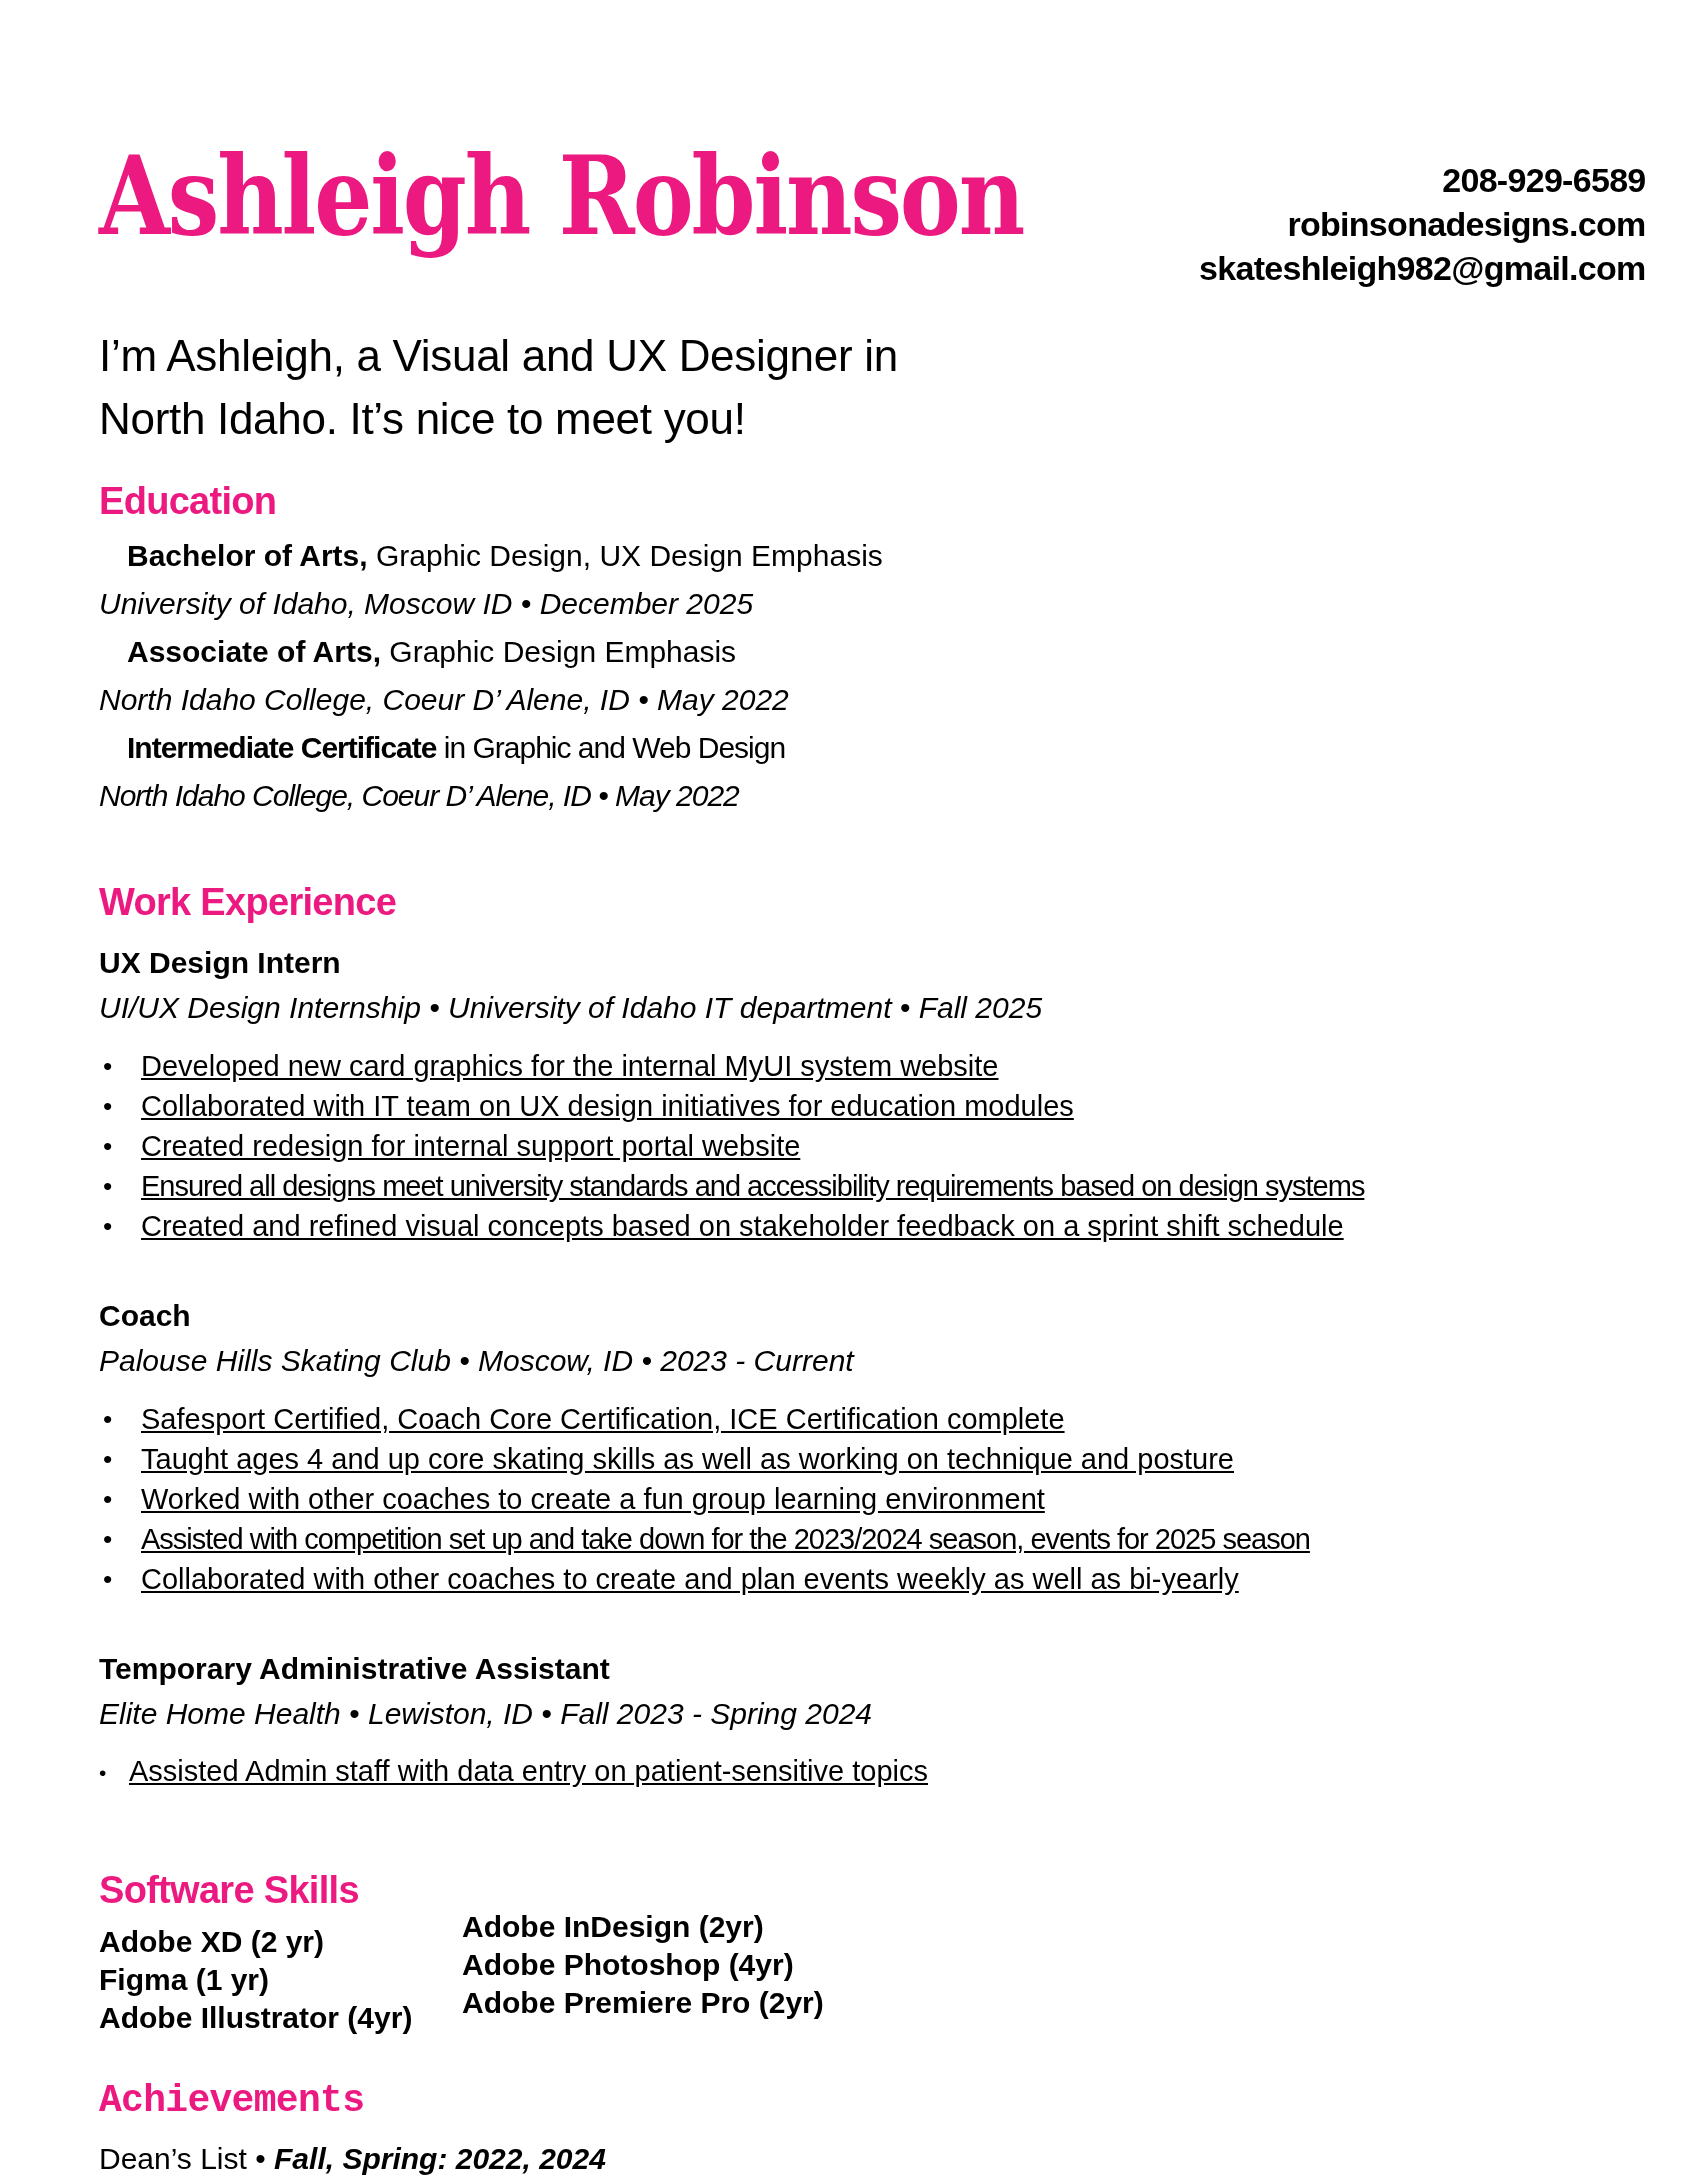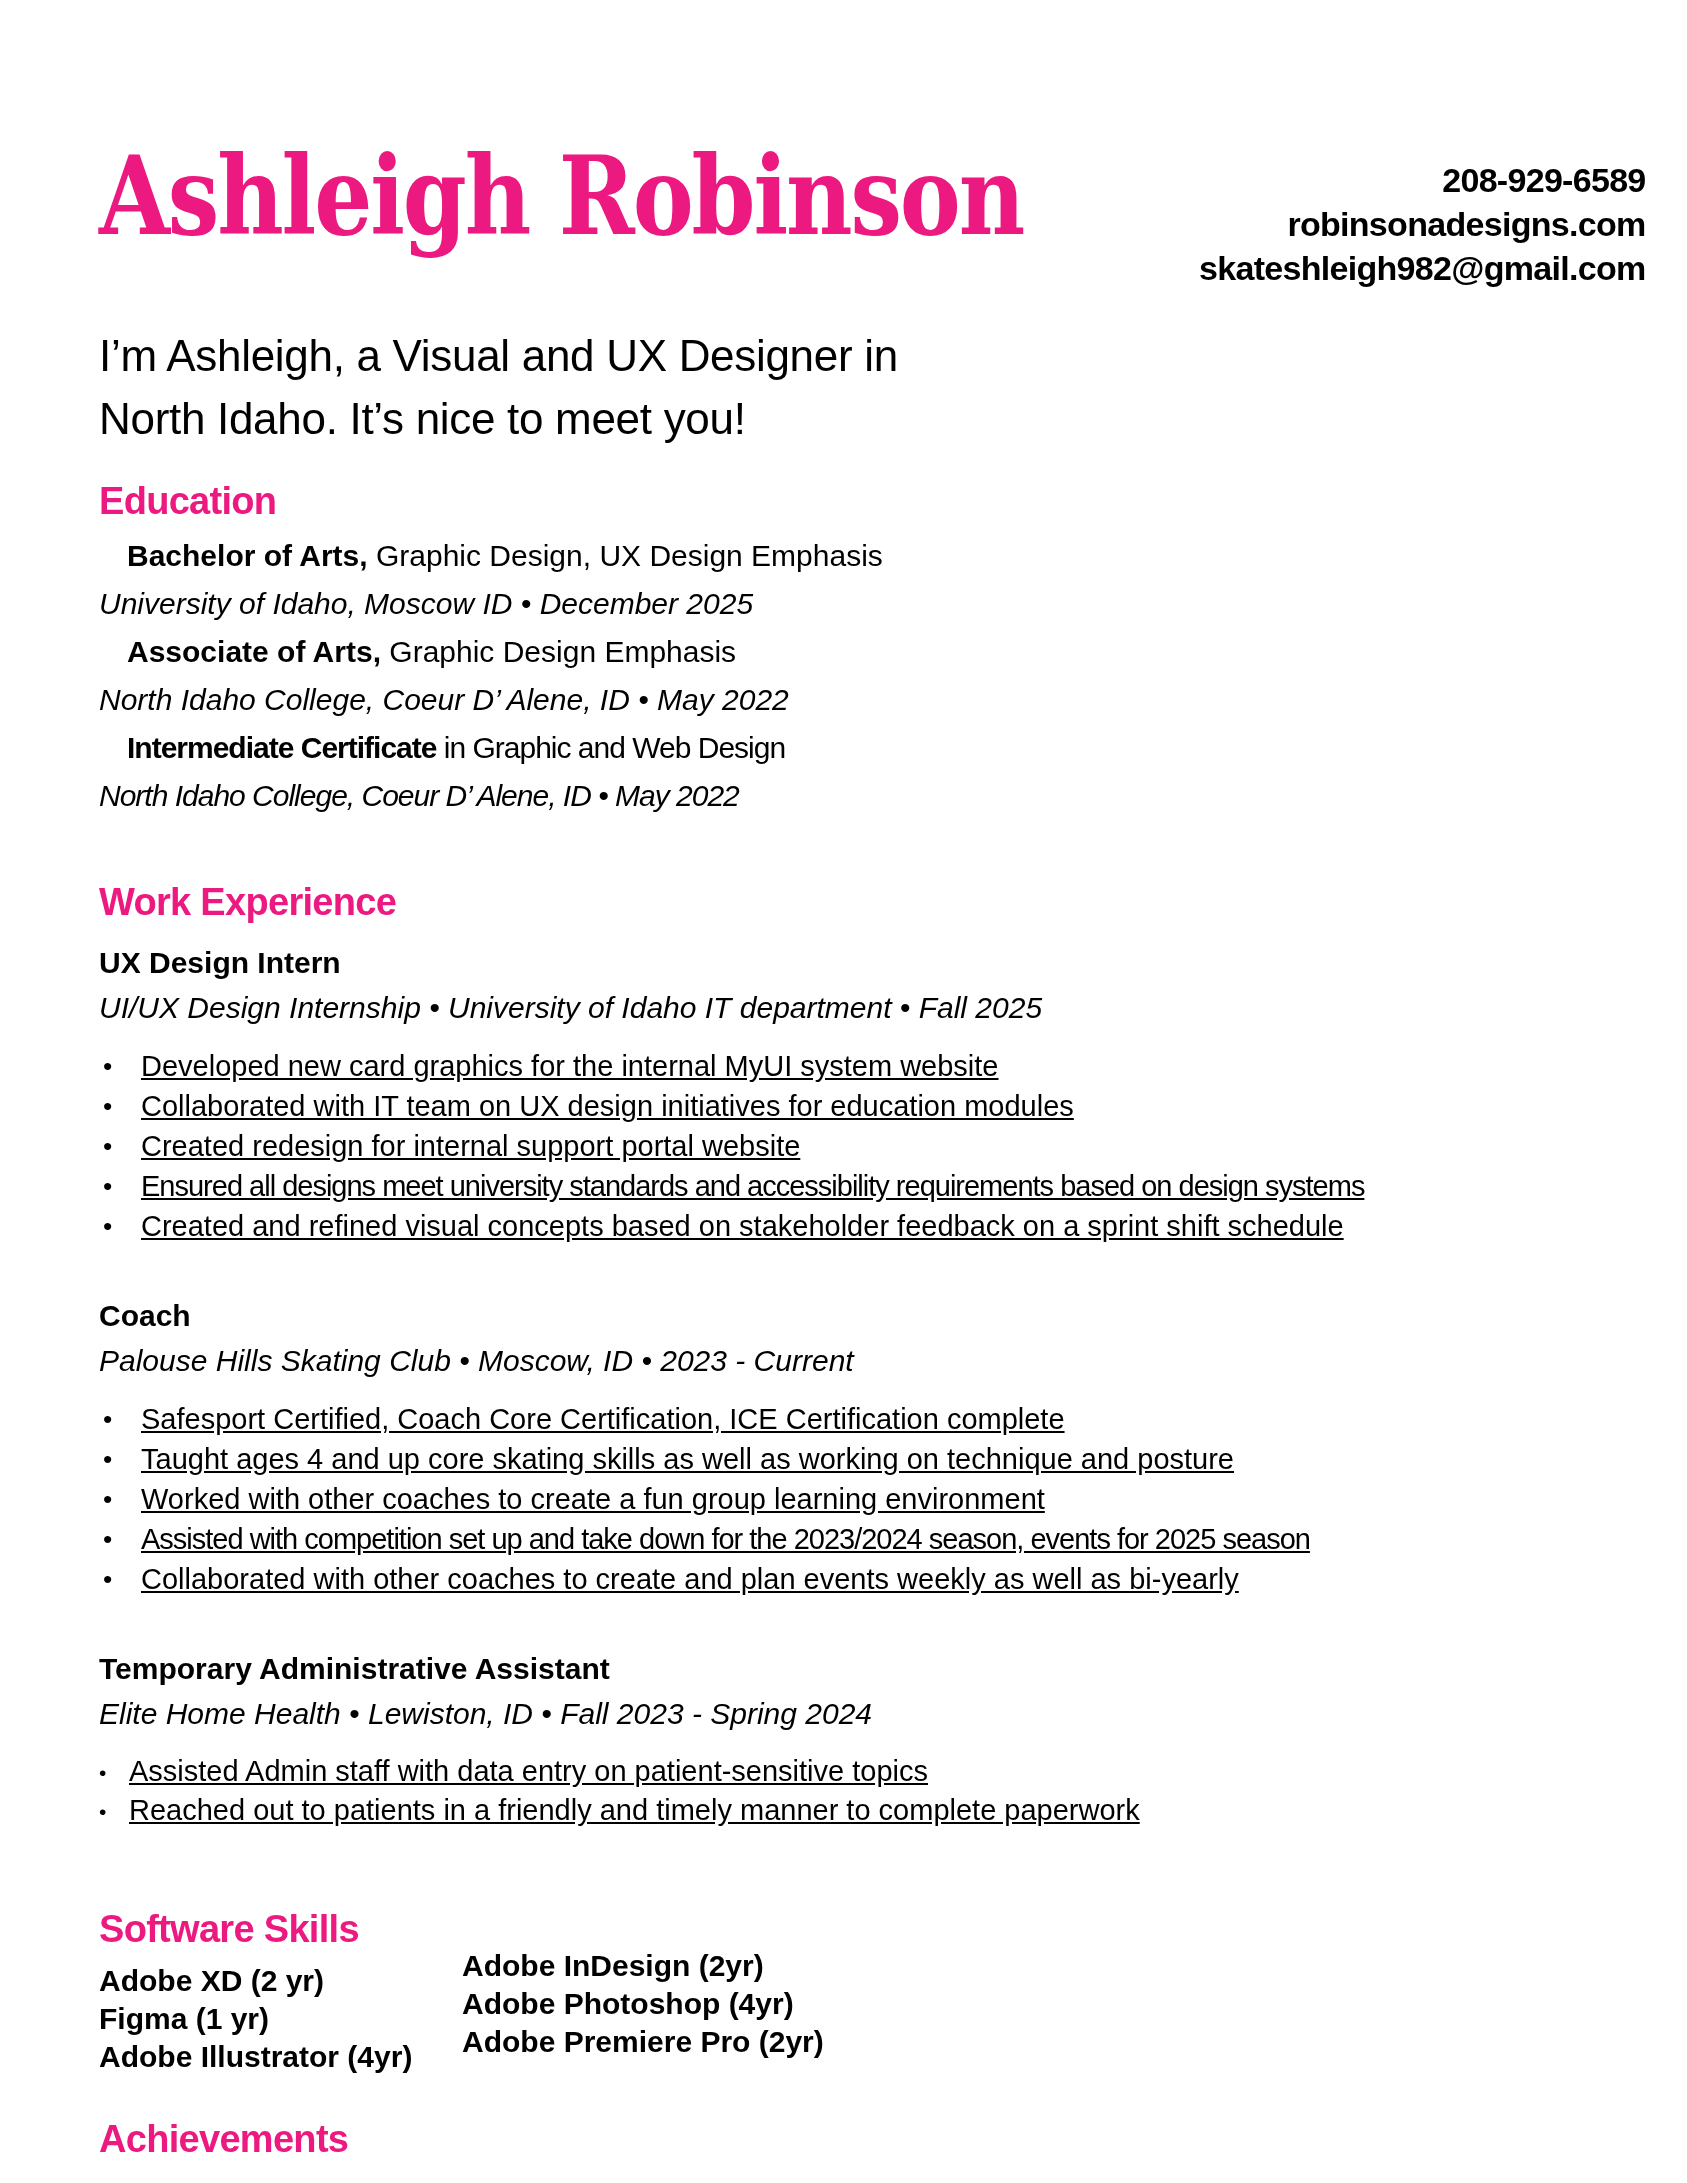--- a/index.html
+++ b/index.html
@@ -57,21 +57,21 @@
   .section-heading{
     color:var(--pink);
     font-weight:700;
     font-size:38px;
     line-height:1.15;
     letter-spacing:-0.7px;
   }
   .sh-education{margin-top:30px;}
   .sh-work{margin-top:61px;}
   .sh-skills{margin-top:78px;}
-  .sh-achievements{margin-top:42px;}
+  .sh-achievements{margin-top:42px;font-family:Liberation Mono, monospace;}
   
   .edu-list{margin-top:9.3px;}
   .edu-item .degree-line{
     font-size:30px;
     line-height:48px;
   }
   .edu-item .degree-line b{font-weight:700;margin-left:28px;}
   .edu-item .detail-line{
     font-style:italic;
     font-size:30px;
@@ -204,21 +204,20 @@
       <li class="tight">Assisted with competition set up and take down for the 2023/2024 season, events for 2025 season</li>
       <li>Collaborated with other coaches to create and plan events weekly as well as bi-yearly</li>
     </ul>
   </div>
 
   <div class="job">
     <div class="job-title">Temporary Administrative Assistant</div>
     <div class="job-subtitle">Elite Home Health • Lewiston, ID • Fall 2023 - Spring 2024</div>
     <ul class="bullets small-bullets">
       <li>Assisted Admin staff with data entry on patient-sensitive topics</li>
-      <li>Reached out to patients in a friendly and timely manner to complete paperwork</li>
     </ul>
   </div>
 
   <div class="section-heading sh-skills">Software Skills</div>
   <div class="skills-row">
     <div class="skills-col col1">
       <p>Adobe XD (2 yr)</p>
       <p>Figma (1 yr)</p>
       <p>Adobe Illustrator (4yr)</p>
     </div>

